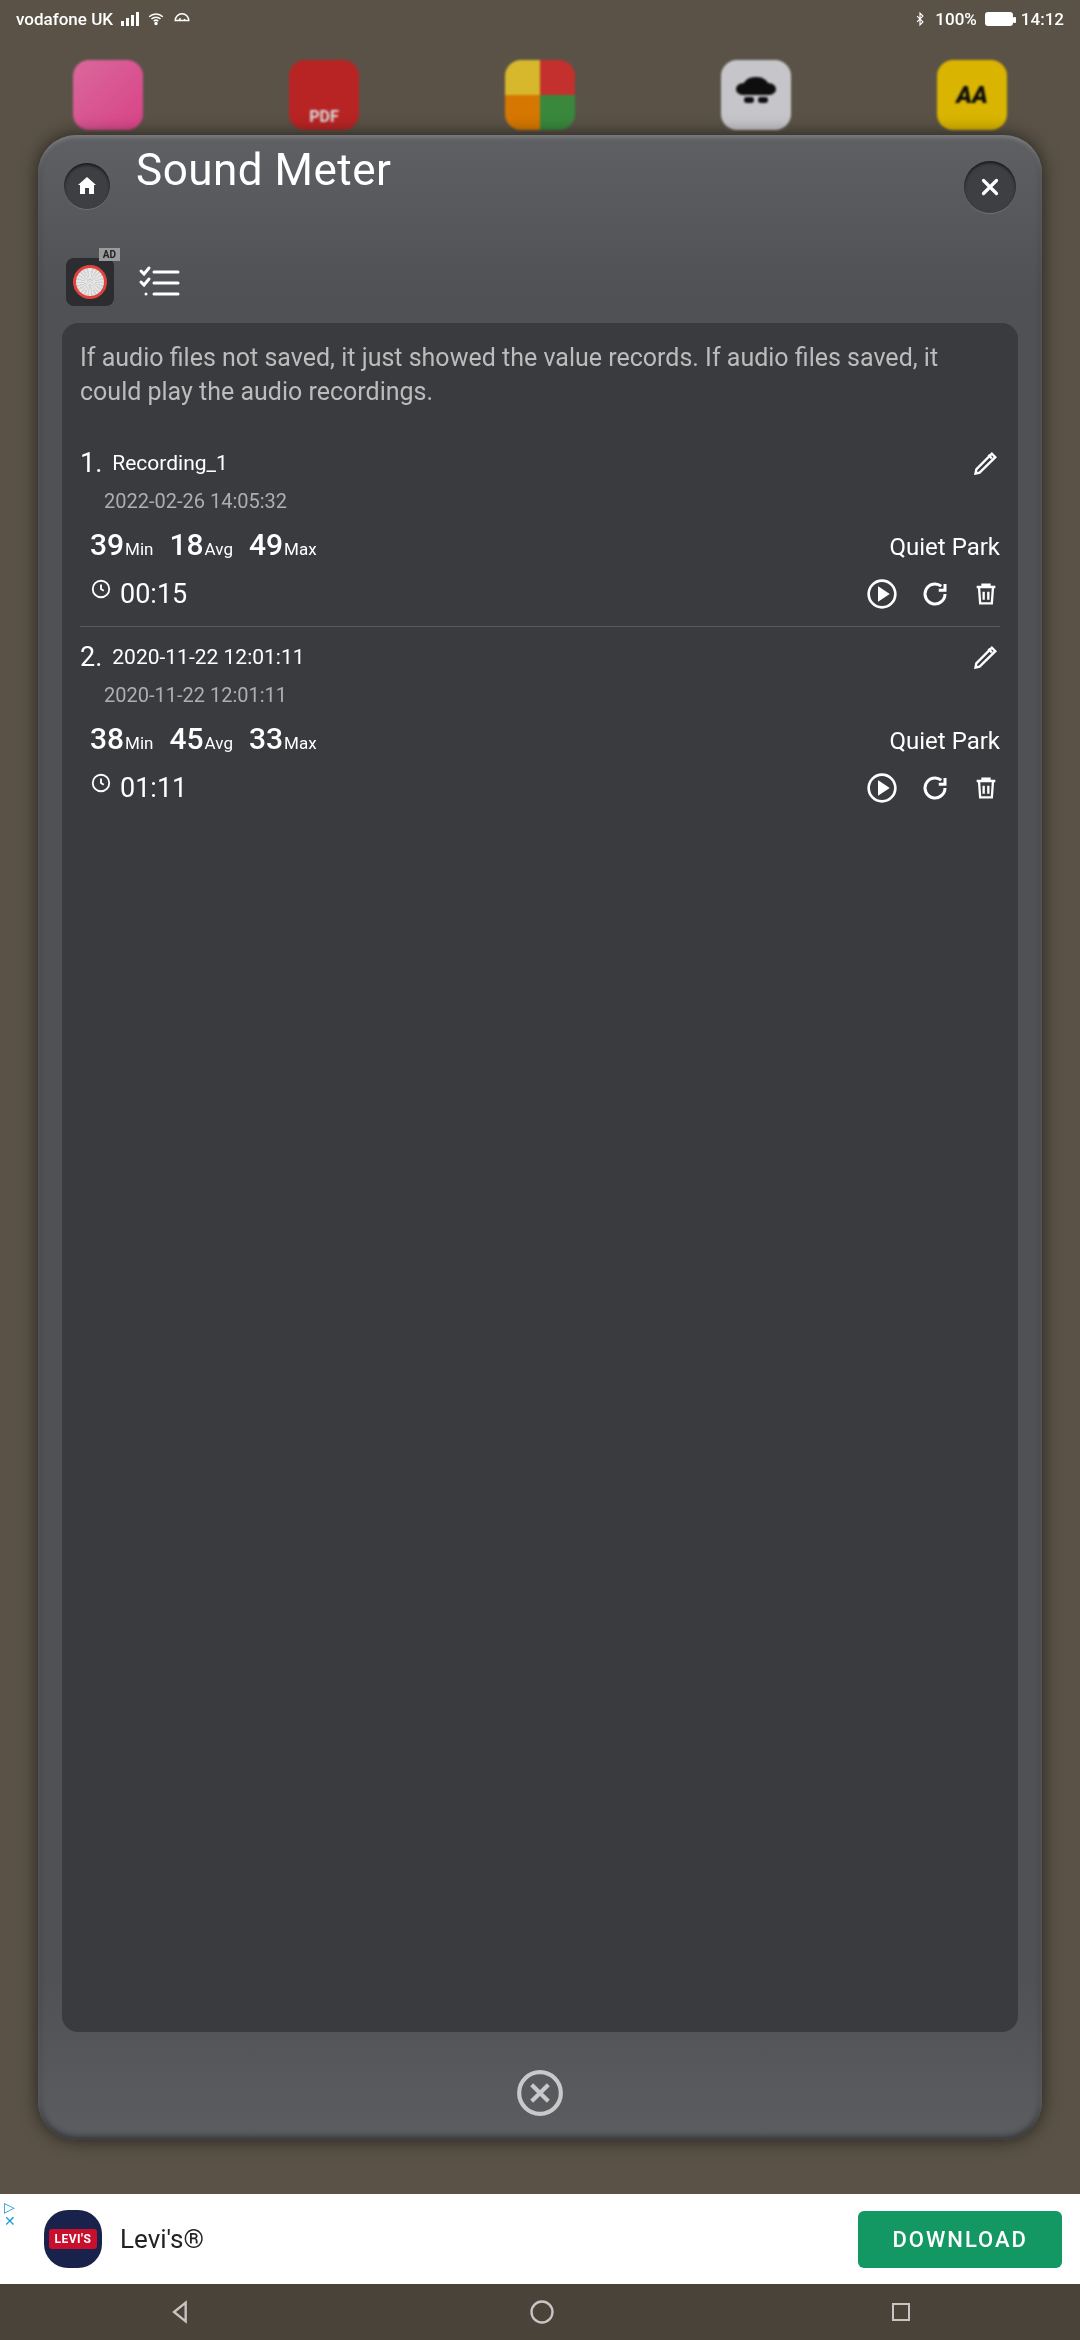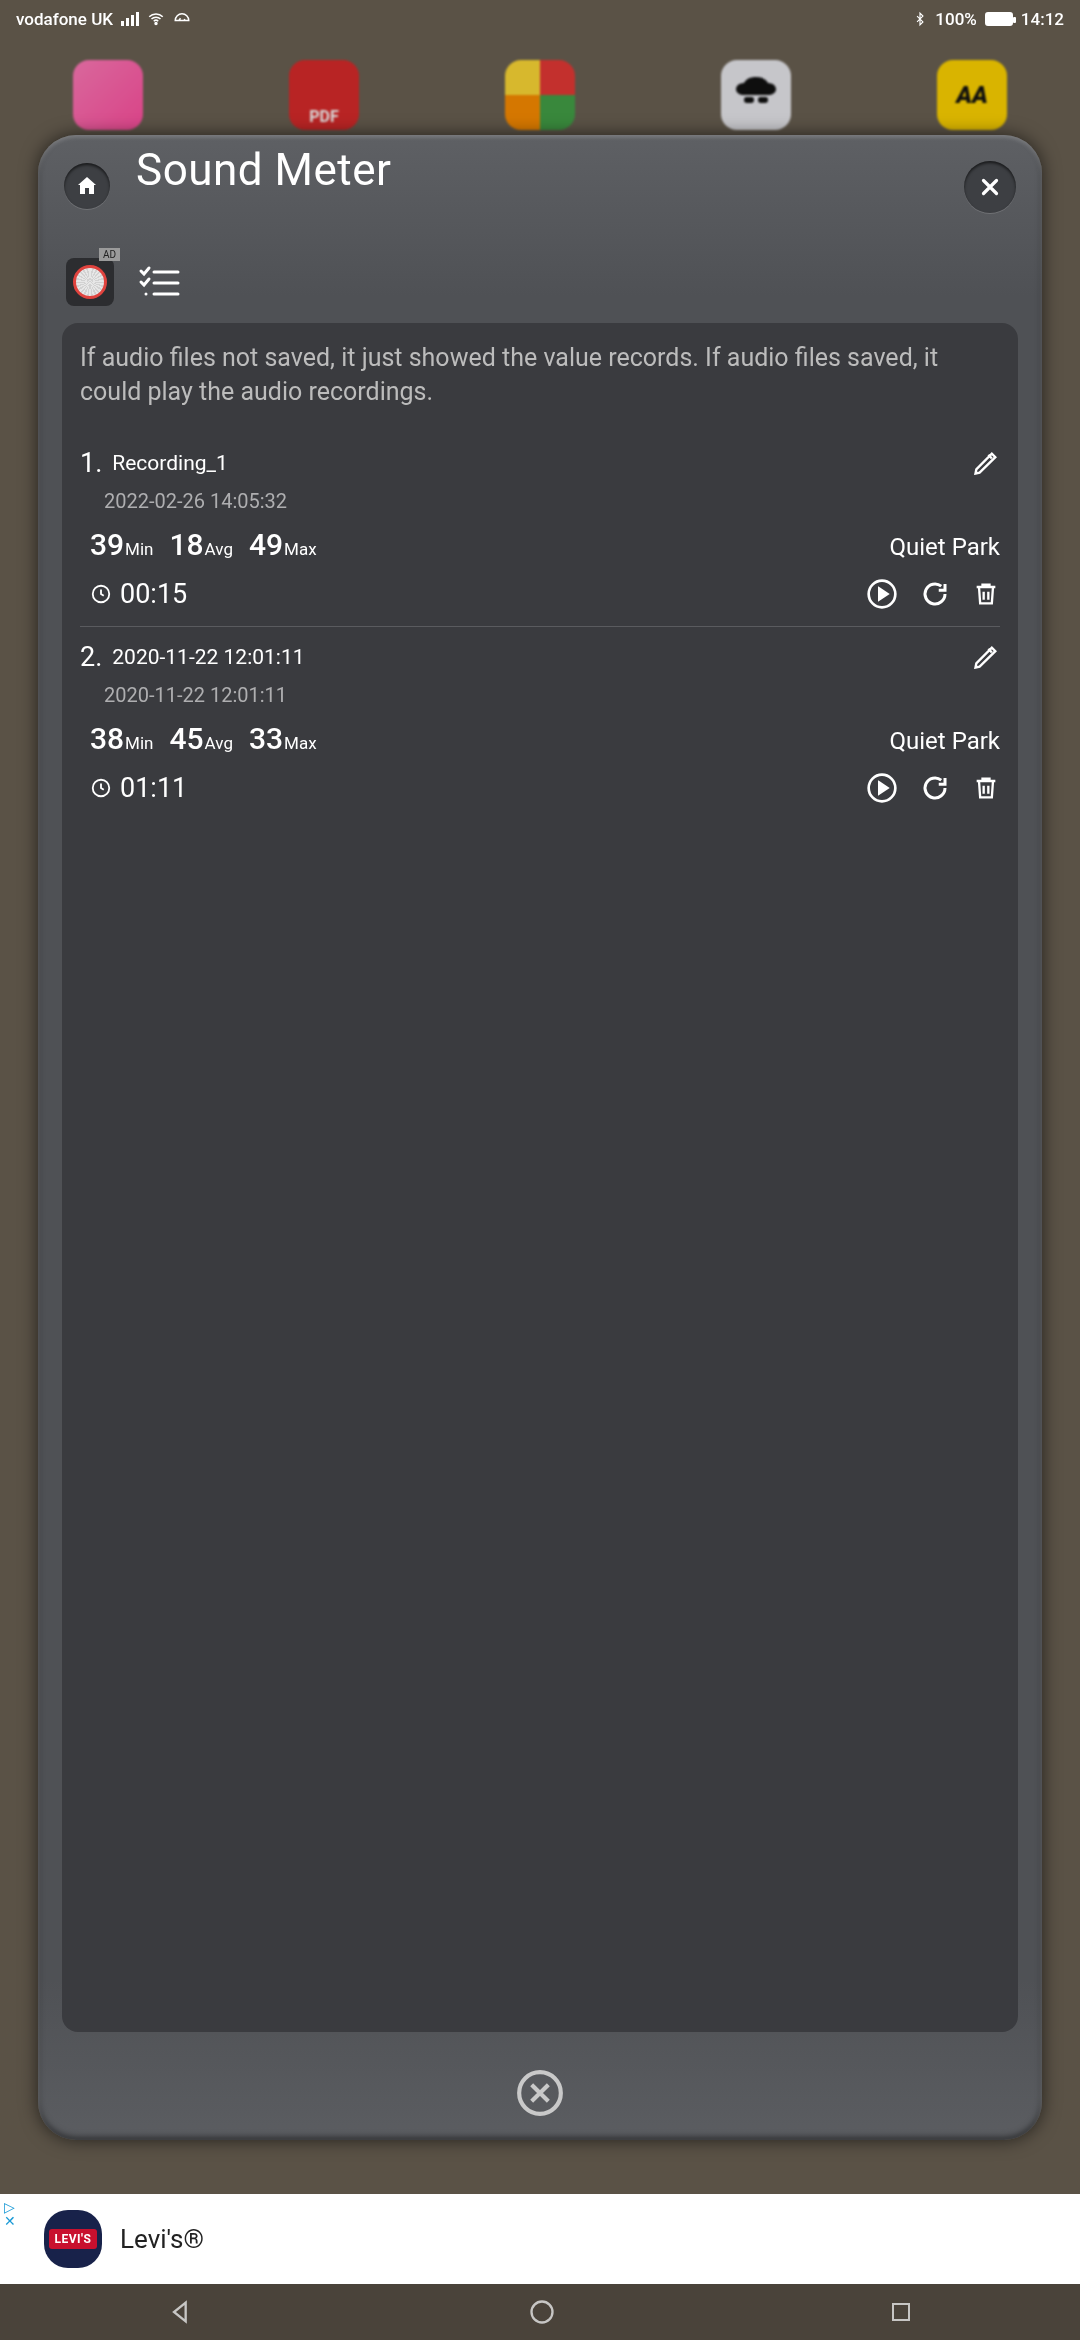--- a/index.html
+++ b/index.html
@@ -43,38 +43,38 @@
 
 .panel { flex:1; display:flex; flex-direction:column; overflow:hidden; }
 .panel-header { height:74px; display:flex; align-items:center; padding:0 6px; }
 .panel-title { flex:1; color:#fff; font-size:40px; font-weight:400; padding-left:8px; }
 .ad-thumb { width:48px;height:48px;border-radius:8px;background:#2c2d30;
   display:flex;align-items:center;justify-content:center;position:relative;margin-right:24px;}
 .ad-thumb .disc{width:34px;height:34px;border-radius:50%;
   background:repeating-conic-gradient(#e7e7e7 0 8deg,#d2d2d2 8deg 16deg);
   border:3px solid #e0433e;}
 .ad-thumb .badge{position:absolute;top:-10px;right:-6px;background:#9b9b9b;color:#222;
-  font-size:10px;font-weight:400;border-radius:0;padding:1px 4px;}
+  font-size:10px;font-weight:700;border-radius:0;padding:1px 4px;}
 .listctl { width:42px; cursor:pointer; }
 
 .content { flex:1; background:#3a3b3f; border-radius:16px; margin:4px 2px 0;
   padding:18px 18px 10px; color:#d7d7d7; overflow:hidden; }
 .note { color:#bcbcbc; font-size:25px; line-height:1.35; margin-bottom:24px; }
 .item { border-bottom:1px solid #5a5b5f; padding:14px 0 16px; }
 .item:last-child{border-bottom:none}
 .item .titlerow{display:flex;align-items:center;}
 .item .ord{color:#fff;font-size:27px;margin-right:10px;}
 .item .name{color:#fff;font-size:21px;flex:1;}
 .item .edit{cursor:pointer}
 .item .ts{color:#aeaeb0;font-size:20px;margin:10px 0 14px 24px;}
 .item .stats{display:flex;align-items:baseline;gap:16px;margin-left:10px;color:#fff;}
 .stat b{font-size:30px;font-weight:500}.stat i{font-style:normal;font-size:17px;margin-left:1px}
 .item .label{font-size:24px;color:#fff;margin-left:auto;}
 .item .controls{display:flex;align-items:center;margin:16px 0 0 10px;}
-.dur{display:flex;align-items:center;gap:8px;color:#fff;font-size:27px;flex:1;}
+.dur{display:flex;gap:8px;color:#fff;font-size:27px;flex:1;}
 .ctrl-ico{cursor:pointer;margin-left:22px;}
 
 .dialog .bottom-close{margin:18px auto 0;width:50px;height:50px;cursor:pointer;
   display:flex;align-items:center;justify-content:center;}
 
 
 .ad { position:absolute; left:0; right:0; bottom:56px; height:90px;
   background:#fff; display:flex; align-items:center; padding:0 18px; z-index:40; }
 .ad-mark { position:absolute; left:4px; top:6px; font-size:14px; color:#1a9ad6; }
 .ad-mark span{display:block;line-height:1}
@@ -313,20 +313,21 @@
 
 <div class="ad">
   <div class="ad-mark">
       <span>▷</span>
       <span style="color:#1a9ad6">✕</span>
     </div>
   <div class="logo">
       <span>LEVI'S</span>
     </div>
   <div class="brand">Levi's®</div>
+  <div class="cta">DOWNLOAD</div>
 </div>
 
 <div class="navbar">
   <span class="navbtn">
       <svg width="28" height="28" viewBox="0 0 24 24" fill="none" stroke="#ddd" stroke-width="2">
         <path d="M16 4L6 12l10 8z"></path>
       </svg>
     </span>
   <span class="navbtn">
       <svg width="28" height="28" viewBox="0 0 24 24" fill="none" stroke="#ddd" stroke-width="2">

